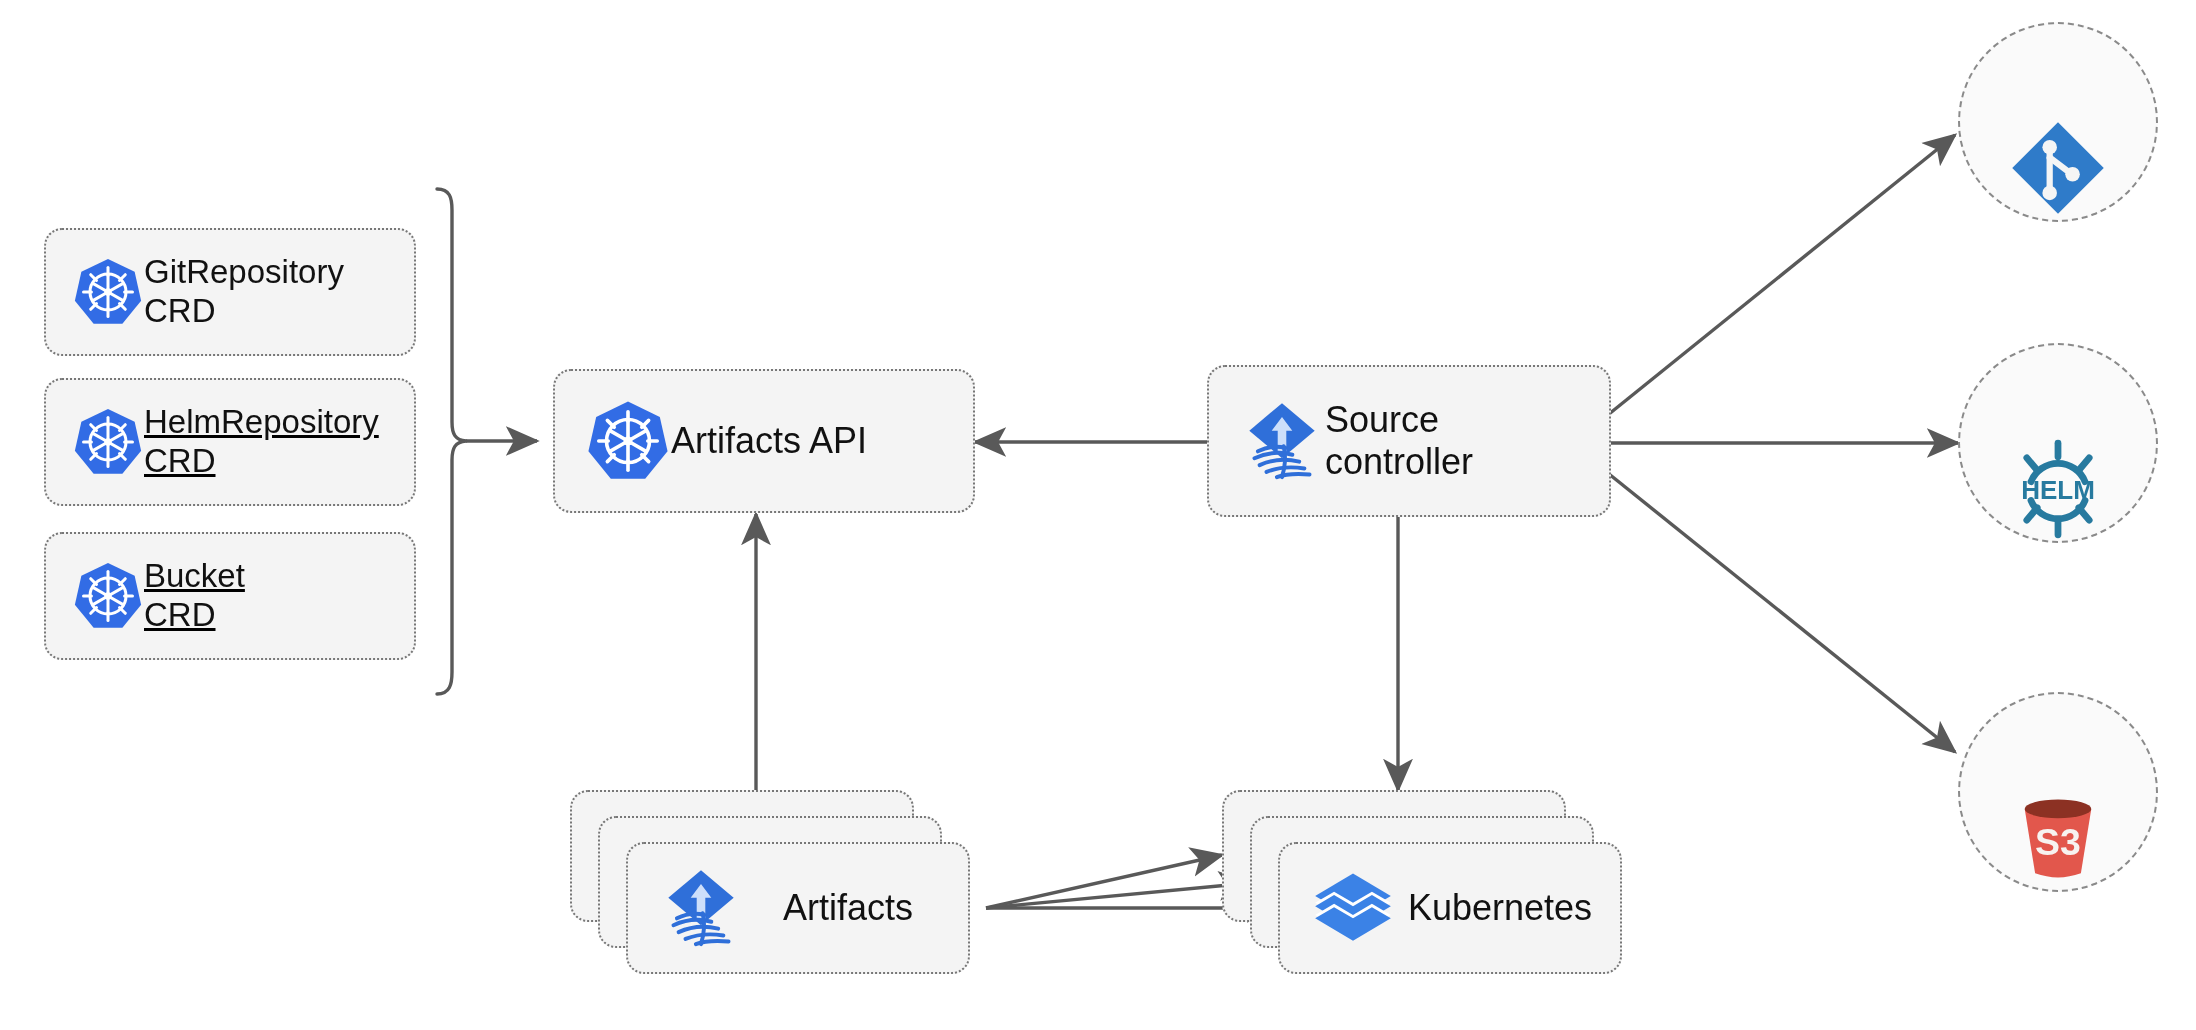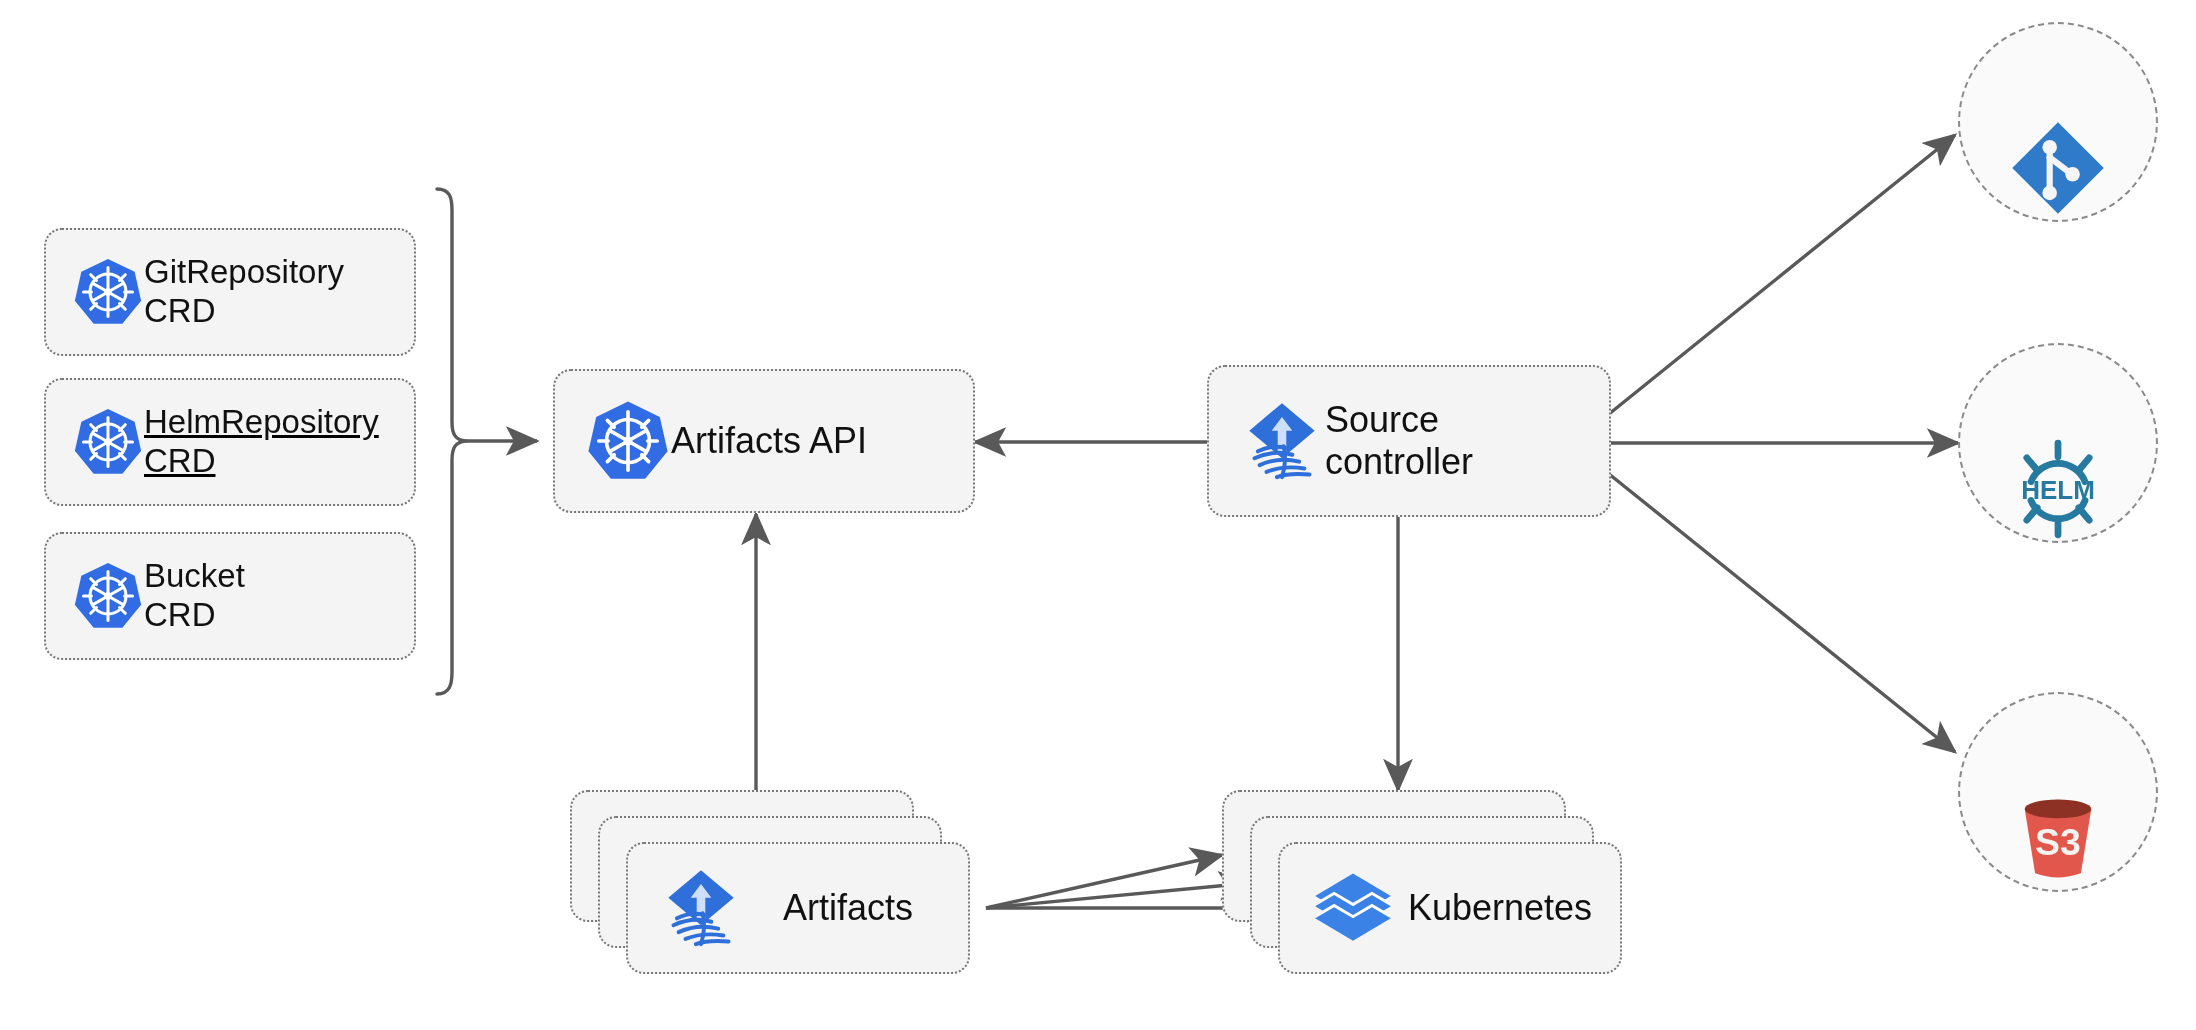--- a/index.html
+++ b/index.html
@@ -213,21 +213,21 @@
           <line x1="50" y1="50" x2="50" y2="73"></line>
           <line x1="50" y1="50" x2="29" y2="62"></line>
           <line x1="50" y1="50" x2="29" y2="38"></line>
         </g>
       </svg>
     </span>
     <span class="label">HelmRepository
 CRD</span>
   </div>
 
-  <div class="node crd" style="left:44px; top:532px;">
+  <div class="node crd" style="left:44px; top:532px;text-decoration:underline;">
     <span class="icon-wrap">
       <svg viewBox="0 0 100 100">
         <path d="M50 4 L87 22 L96 62 L70 94 L30 94 L4 62 L13 22 Z" fill="#326ce5"></path>
         <g fill="none" stroke="#ffffff" stroke-width="4.2" stroke-linecap="round">
           <circle cx="50" cy="50" r="25"></circle>
           <circle cx="50" cy="50" r="5.2" fill="#ffffff" stroke="none"></circle>
           <line x1="50" y1="16" x2="50" y2="27"></line>
           <line x1="50" y1="73" x2="50" y2="84"></line>
           <line x1="16" y1="50" x2="27" y2="50"></line>
           <line x1="73" y1="50" x2="84" y2="50"></line>

